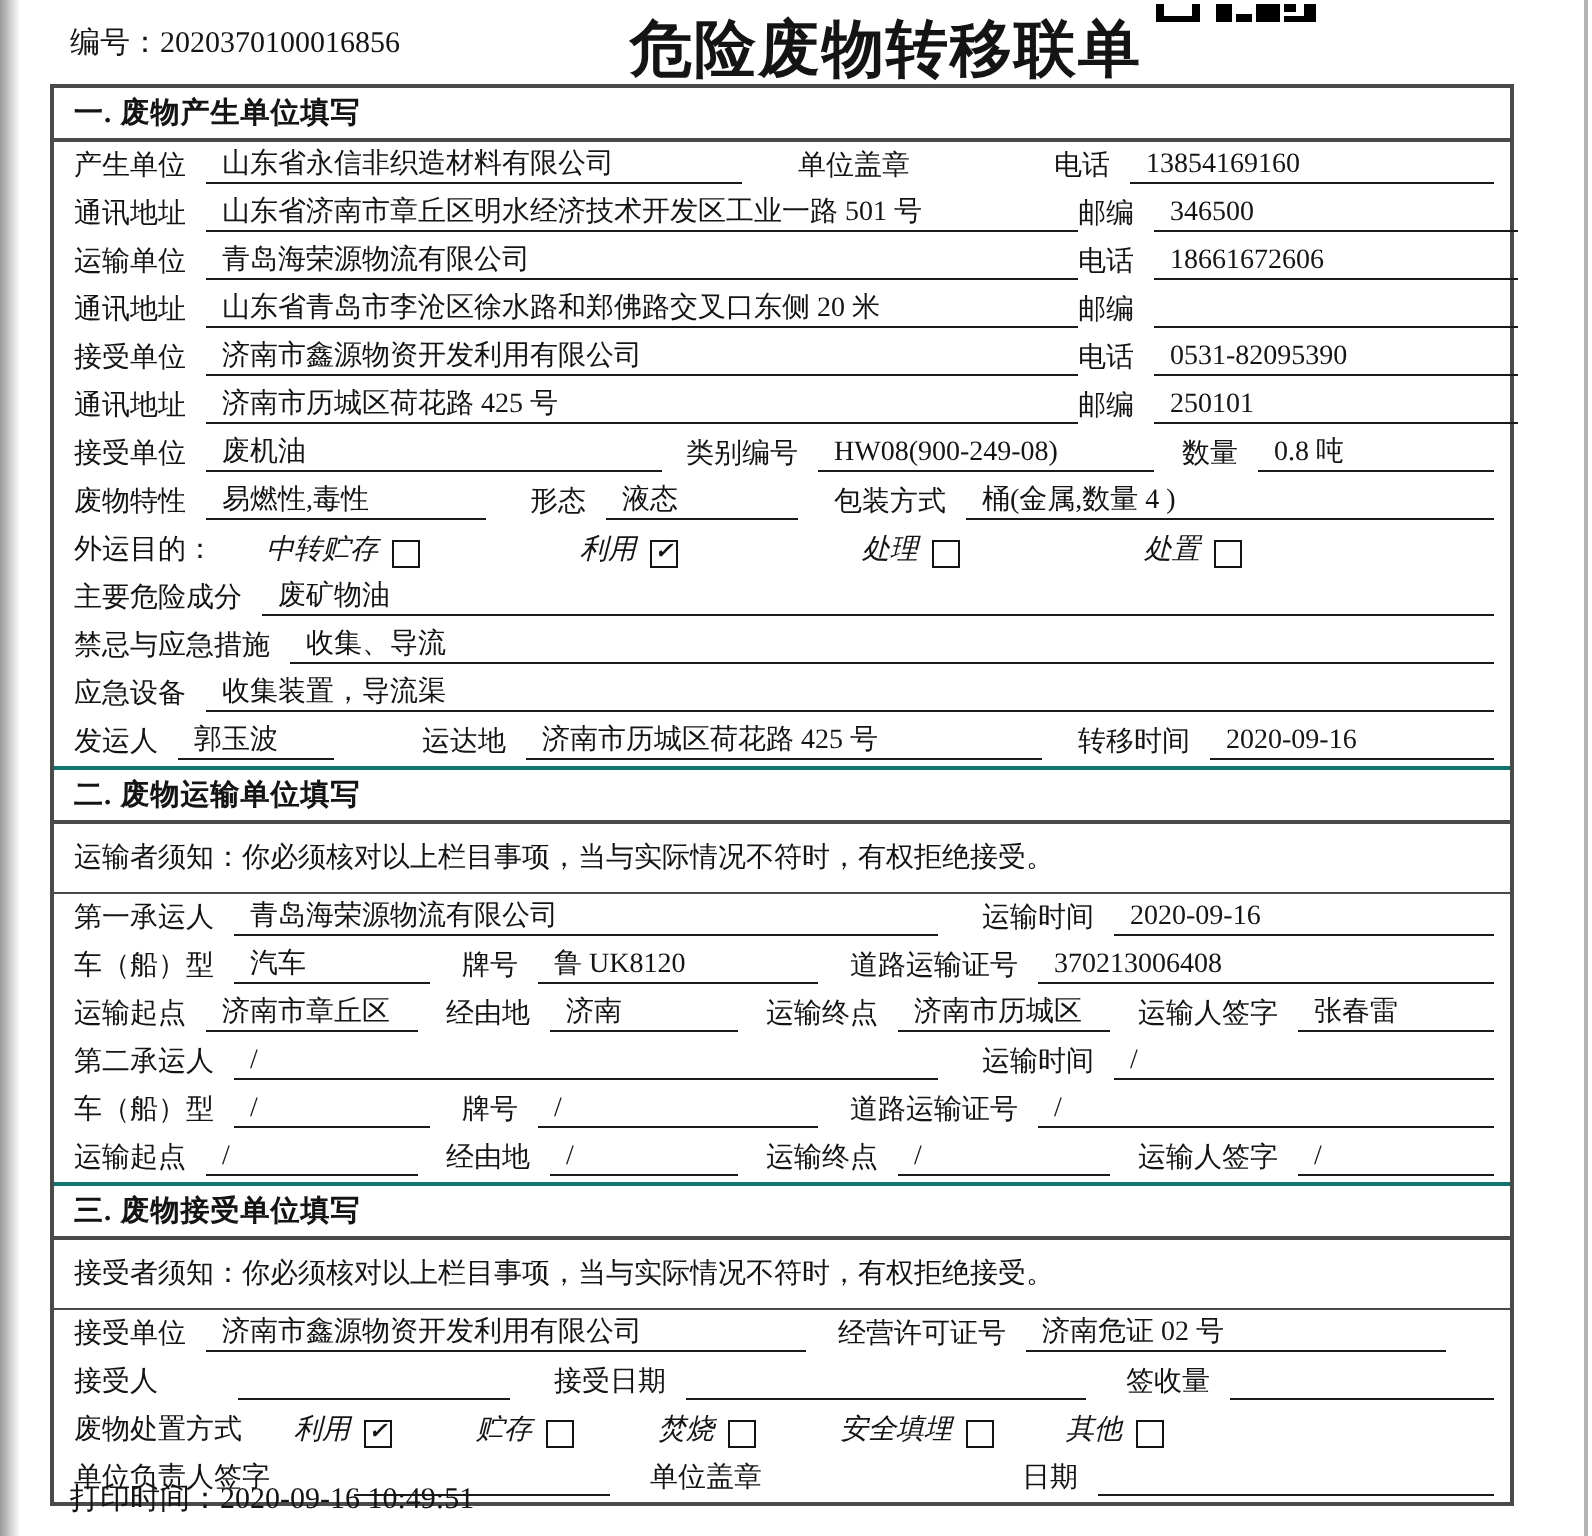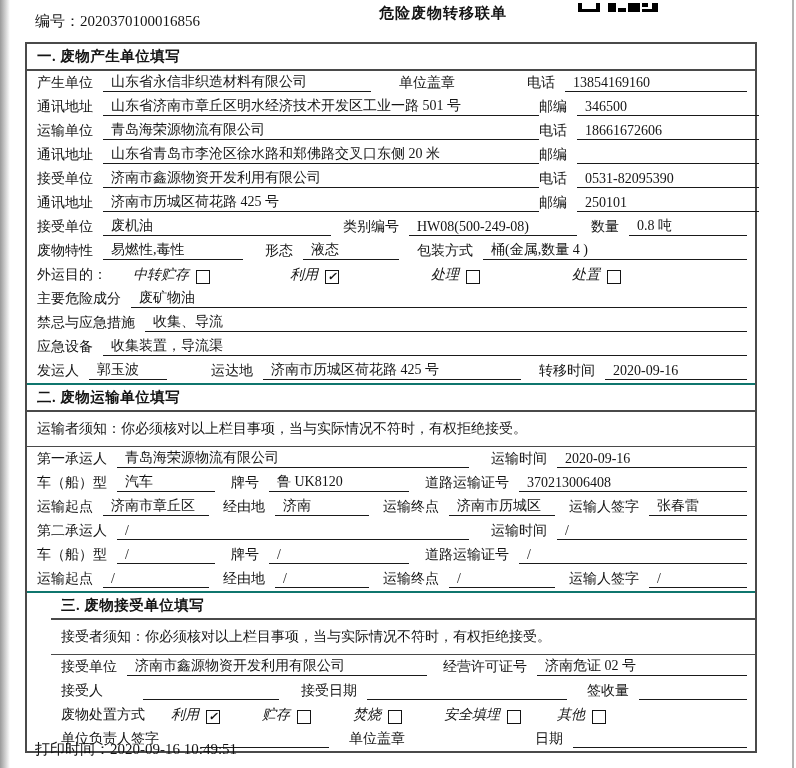--- a/index.html
+++ b/index.html
@@ -11,26 +11,26 @@
   }
   
   .edge-left{position:absolute;left:0;top:0;width:10px;height:100%;
     background:linear-gradient(90deg,#9a9a9a,rgba(255,255,255,0));}
   .edge-right{position:absolute;right:2px;top:0;width:2px;height:100%;background:#b4b4b4;}
   .qr-frag{position:absolute;left:578px;top:0;}
 
   .hdr{position:relative;height:40px;}
   .serial{position:absolute;left:35px;top:12px;font-size:15px;white-space:nowrap;}
   .title{position:absolute;left:90px;right:0;top:4px;text-align:center;
-    font-size:15px;font-weight:bold;letter-spacing:1px;}
+    font-size:31px;font-weight:bold;letter-spacing:1px;}
 
   .form{position:absolute;left:25px;top:42px;width:732px;
     border:2px solid #4a4a4a;box-sizing:border-box;background:#fff;}
   .sec{border-bottom:2px solid #0f766e;}
-  .sec:last-child{border-bottom:none;padding-left:24px;}
+  .sec:last-child{border-bottom:none;}
   .sec-h{font-weight:bold;font-size:14.5px;padding:3px 10px 3px 10px;
     border-bottom:2px solid #4a4a4a;letter-spacing:.5px;}
   .row{display:flex;align-items:flex-end;height:24px;box-sizing:border-box;
     padding:0 8px 3px 10px;white-space:nowrap;}
   .notice{height:35px;align-items:center;padding-bottom:0;border-bottom:1px solid #4a4a4a;}
   .lbl{flex:none;padding-right:10px;}
   .u{border-bottom:1px solid #1a1a1a;padding:0 4px 0 8px;box-sizing:border-box;
      overflow:hidden;flex:none;}
   .grow{flex:1 1 auto;}
   .right{margin-left:auto;display:flex;align-items:flex-end;}
@@ -122,21 +122,21 @@
       <span class="right">
         <span class="lbl">邮编</span>
         <span class="u" style="width:182px">250101</span>
       </span>
     </div>
 
     <div class="row">
       <span class="lbl">接受单位</span>
       <span class="u" style="width:228px">废机油</span>
       <span class="lbl" style="margin-left:12px">类别编号</span>
-      <span class="u" style="width:168px">HW08(500-249-08)</span>
+      <span class="u" style="width:168px">HW08(900-249-08)</span>
       <span class="lbl" style="margin-left:14px">数量</span>
       <span class="u grow">0.8 吨</span>
     </div>
 
     <div class="row">
       <span class="lbl">废物特性</span>
       <span class="u" style="width:140px">易燃性,毒性</span>
       <span class="lbl" style="margin-left:22px">形态</span>
       <span class="u" style="width:96px">液态</span>
       <span class="lbl" style="margin-left:18px">包装方式</span>

